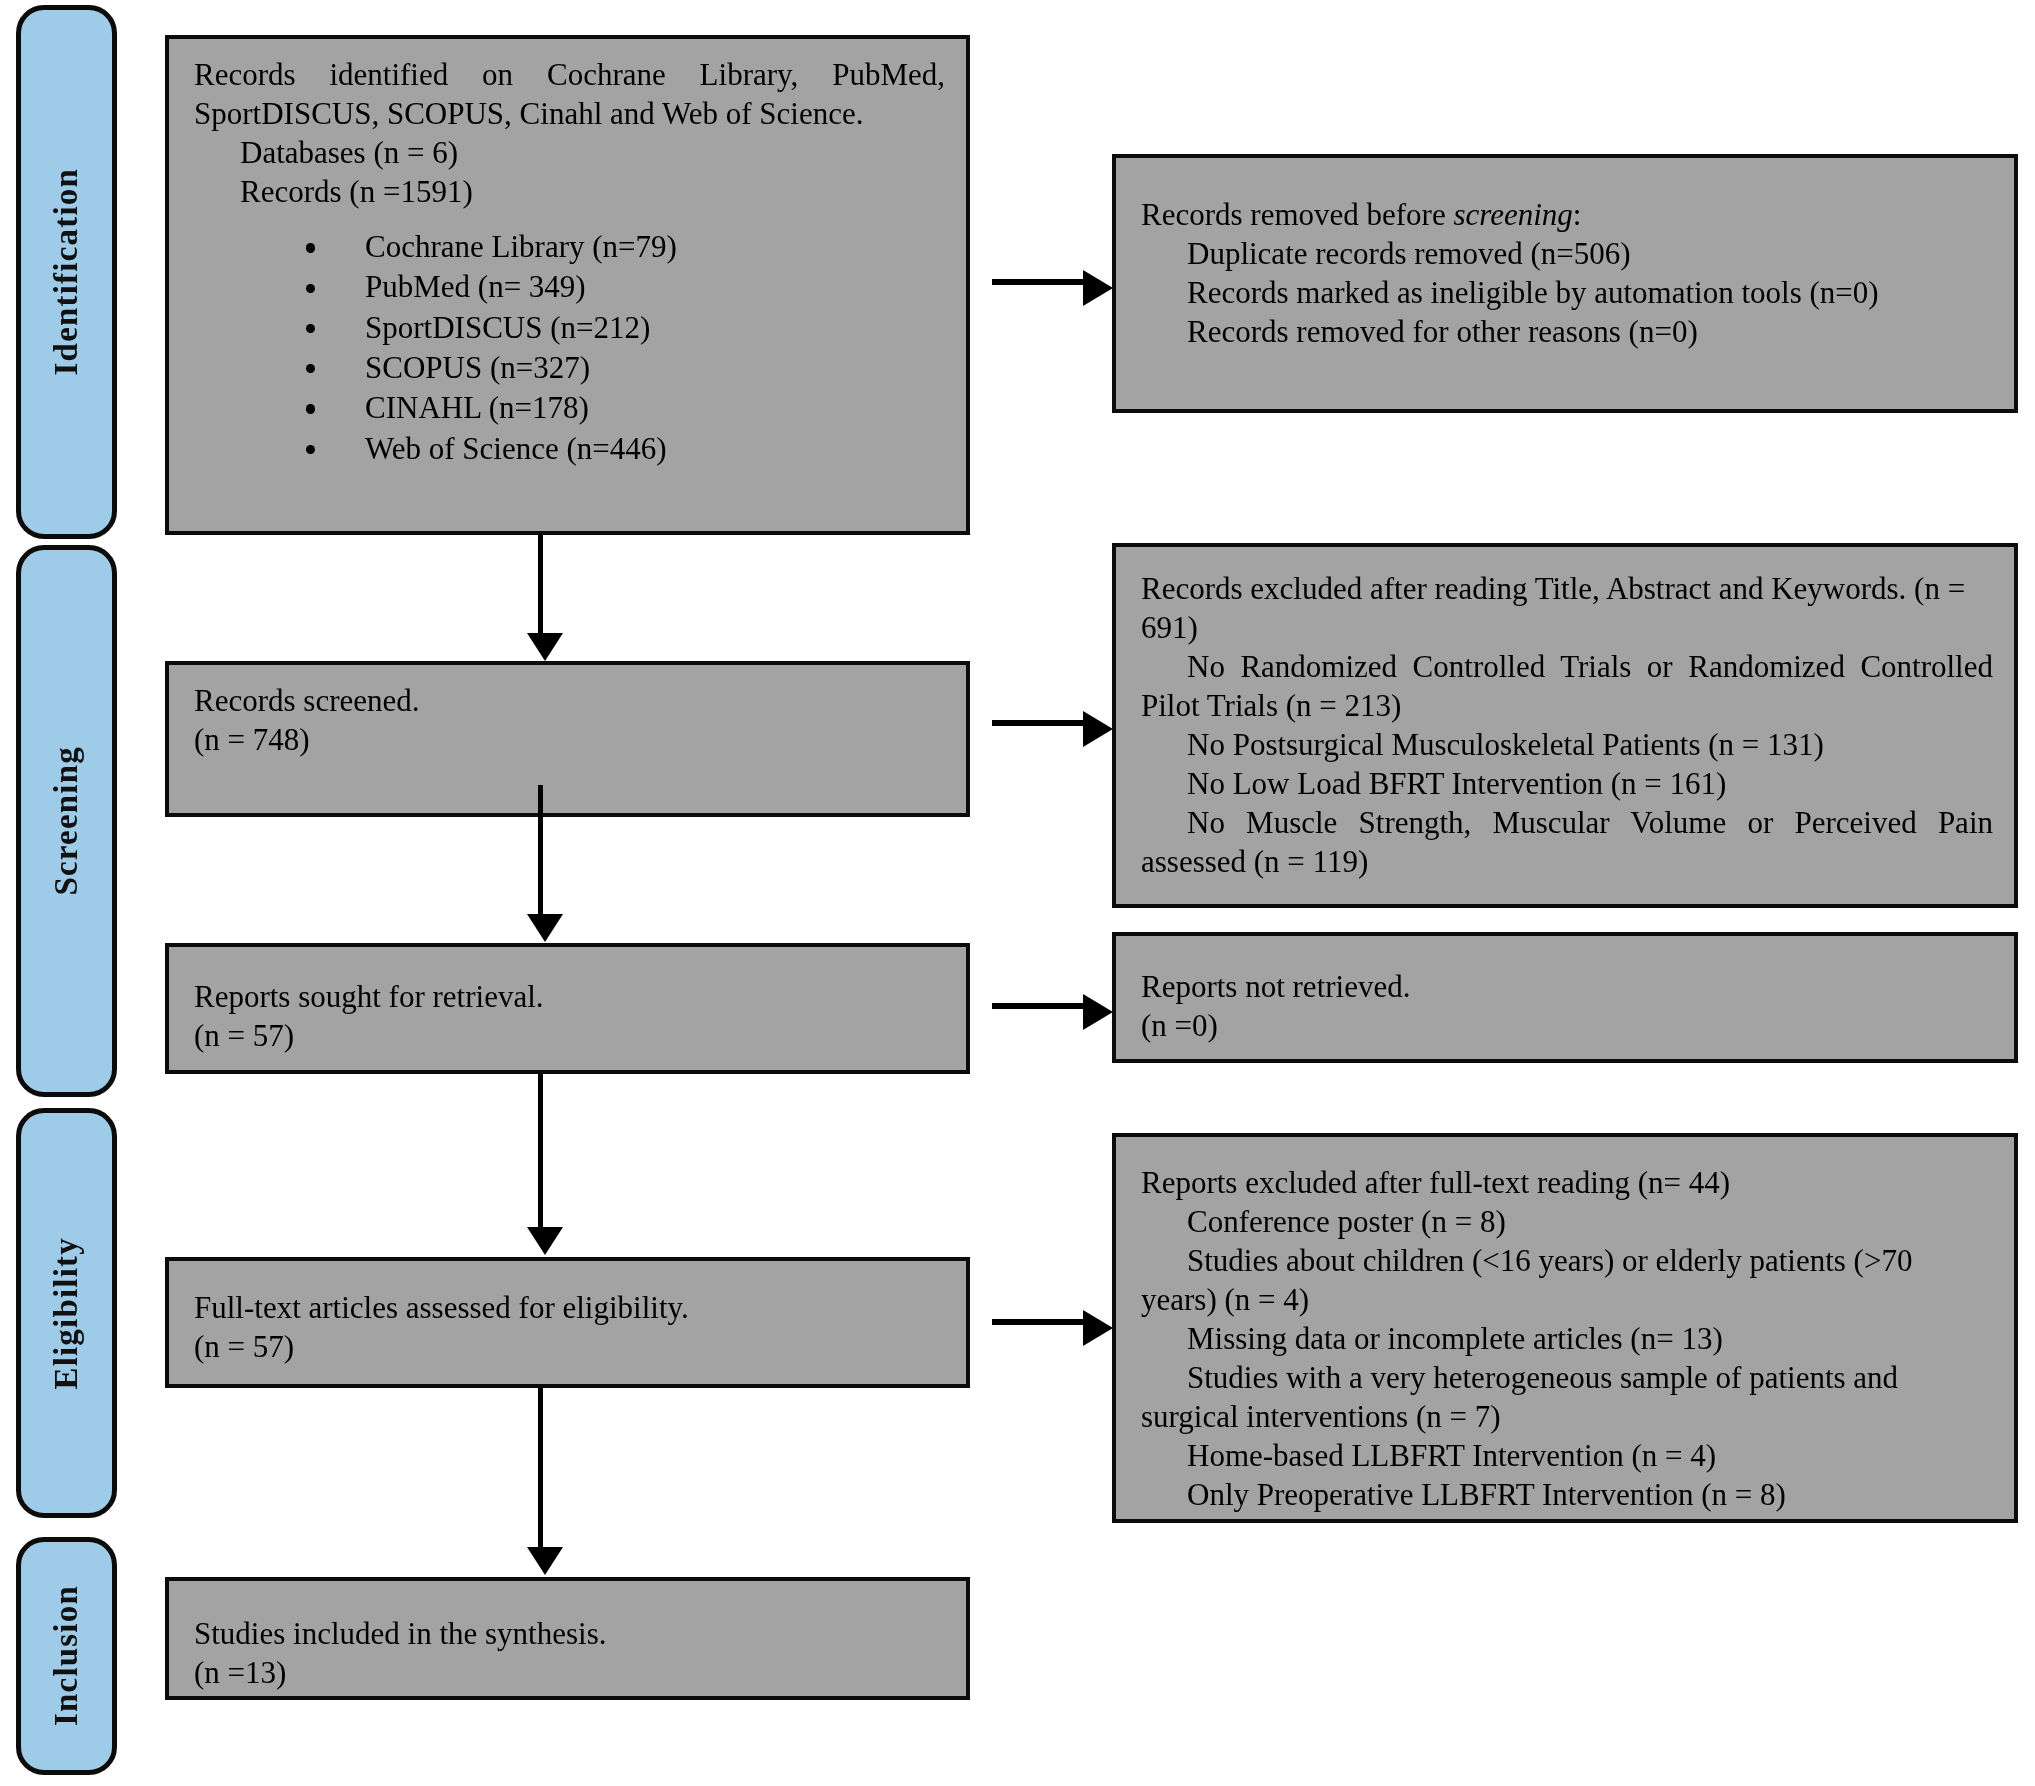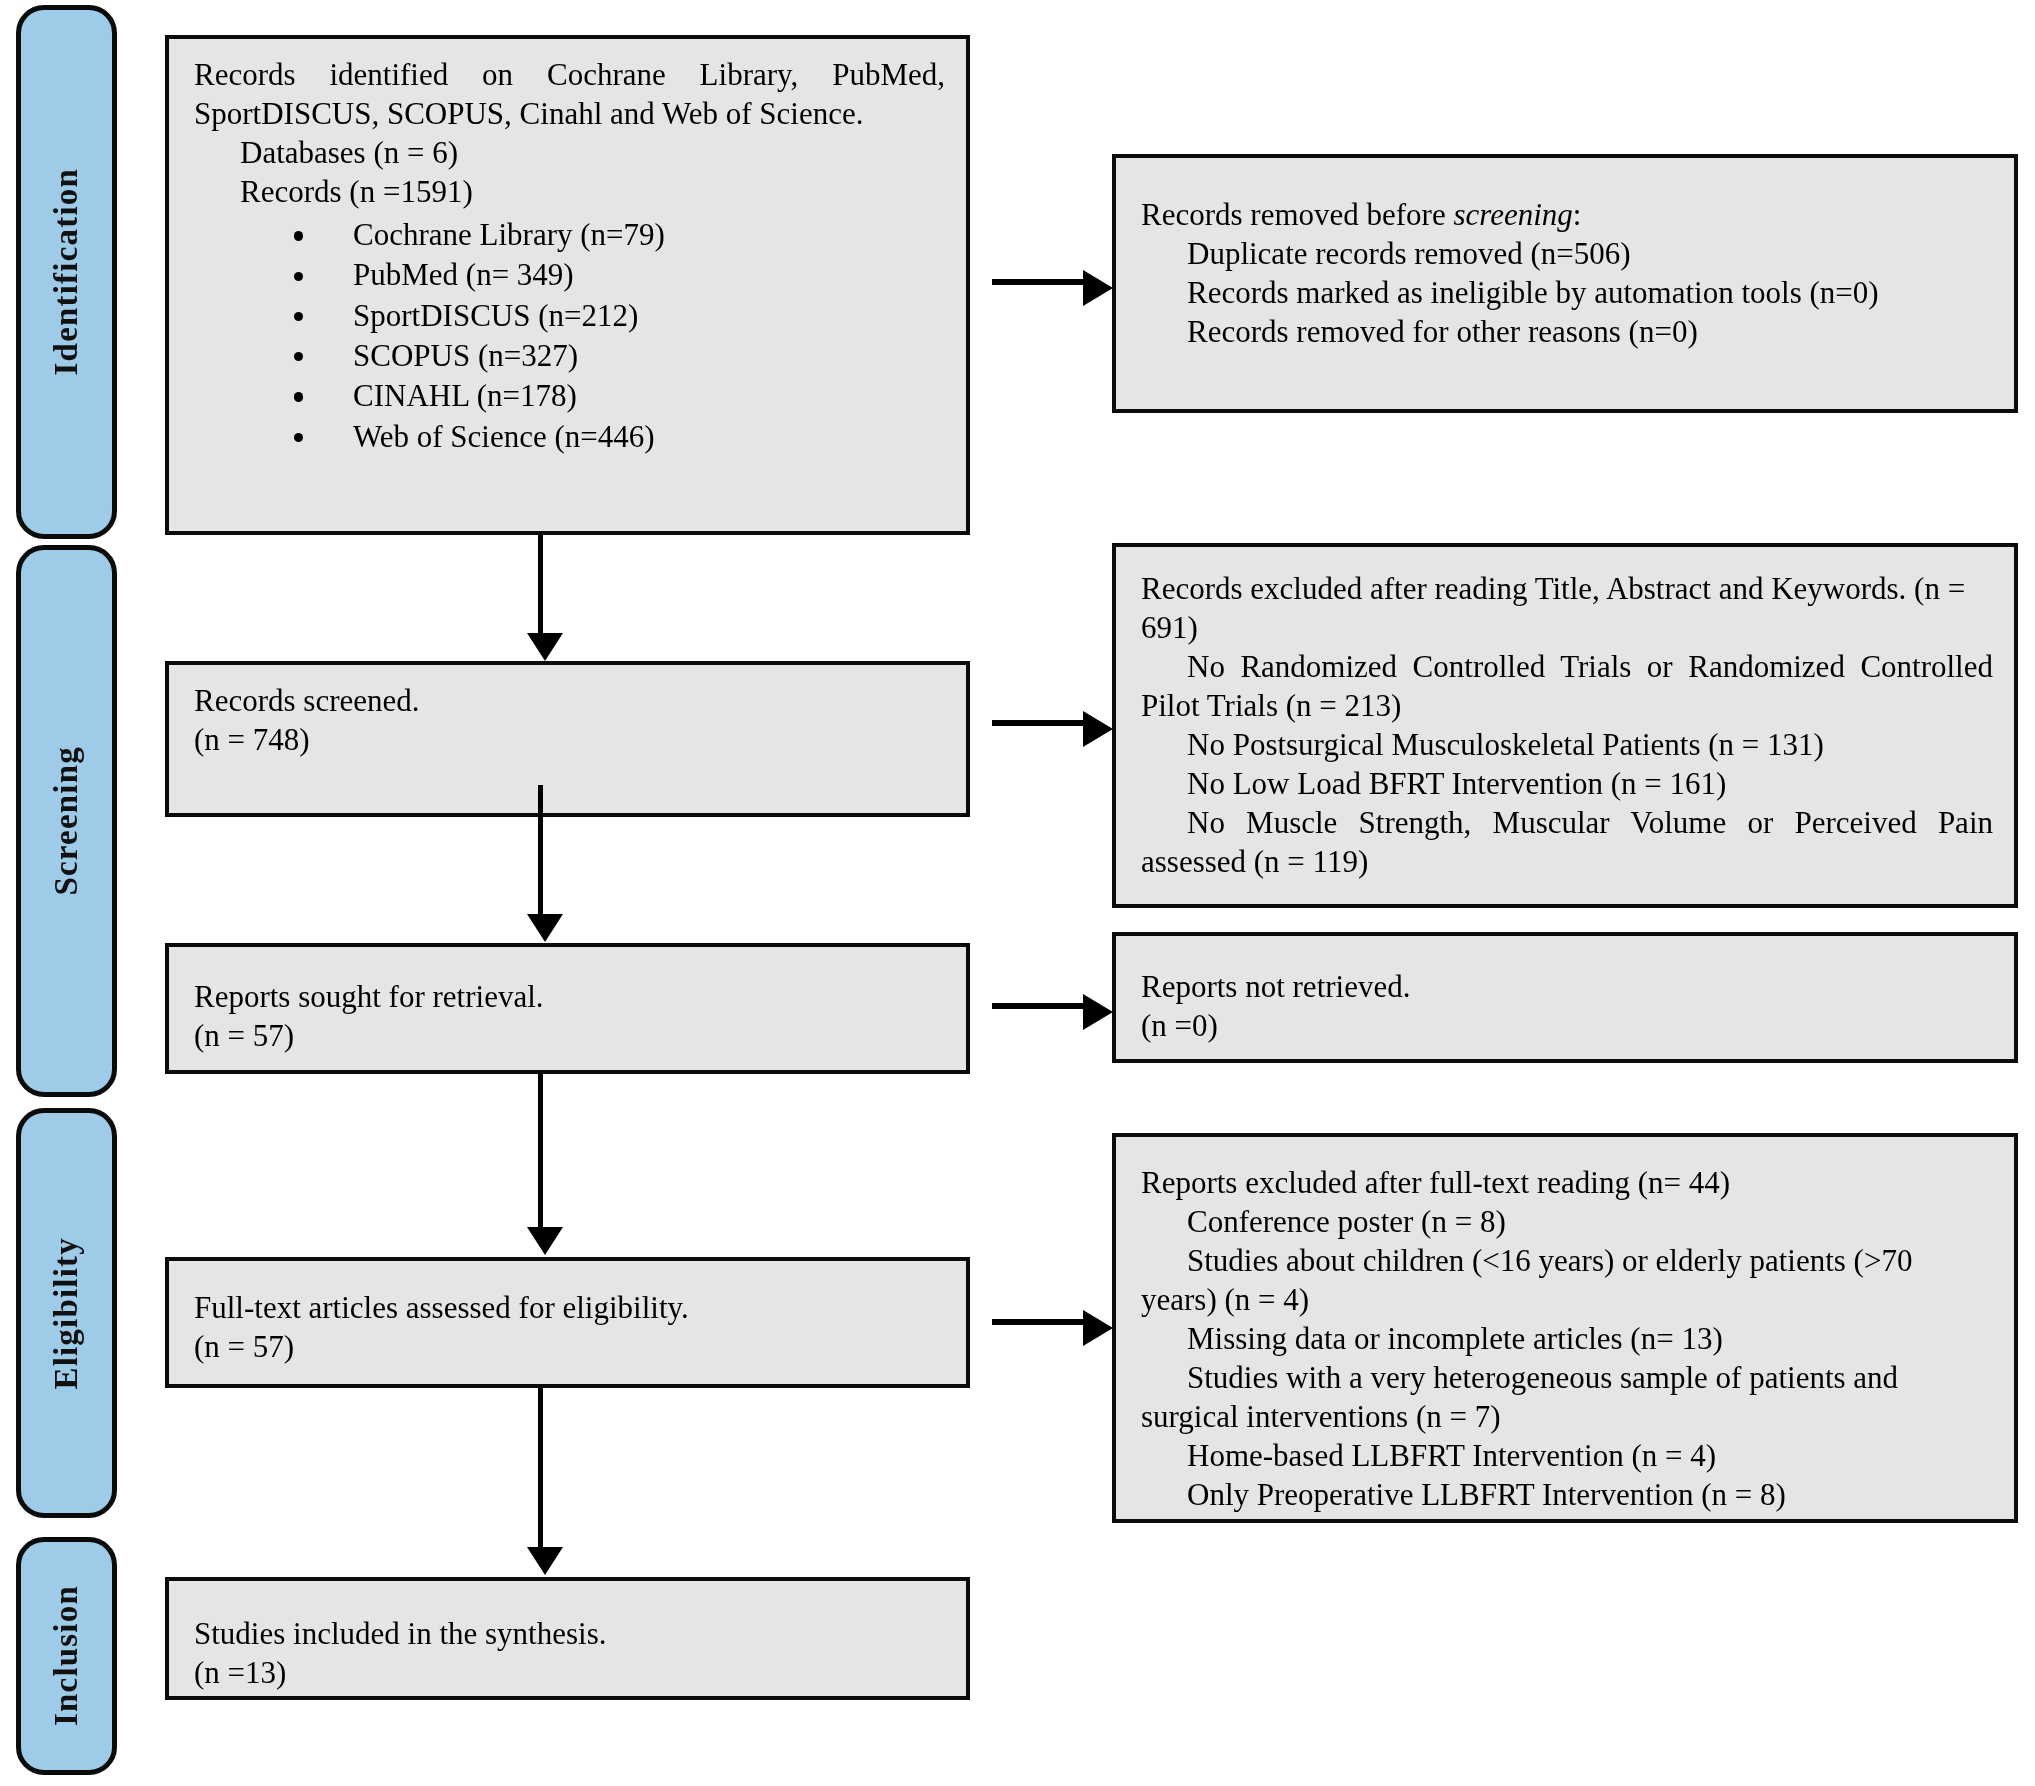--- a/index.html
+++ b/index.html
@@ -36,38 +36,38 @@
     letter-spacing: 1.2px;
     color: #111111;
     white-space: nowrap;
     font-family: "Liberation Serif", "DejaVu Serif", serif;
   }
 
   
   .fbox {
     position: absolute;
     box-sizing: border-box;
-    background: #e5e5e5;
+    background: #a3a3a3;
     border: 4.3px solid #0b0b0b;
     padding: 16px 21px 16px 25px;
   }
   .fbox .line {
     font-size: 31px;
     line-height: 1.26;
     text-align: justify;
     text-justify: inter-word;
   }
   .fbox .line.nojust { text-align: left; }
   .fbox .indent1 { padding-left: 46px; }
   .fbox .indent-hang { padding-left: 0; text-indent: 46px; }
   .fbox .ital { font-style: italic; }
 
   
   .bullets {
-    margin: 4px;
+    margin: 16px;
     padding: 0;
     list-style: none;
   }
   .bullets li {
     position: relative;
     font-size: 31px;
     line-height: 1.30;
     padding-left: 155px;
   }
   .bullets li .dot {

